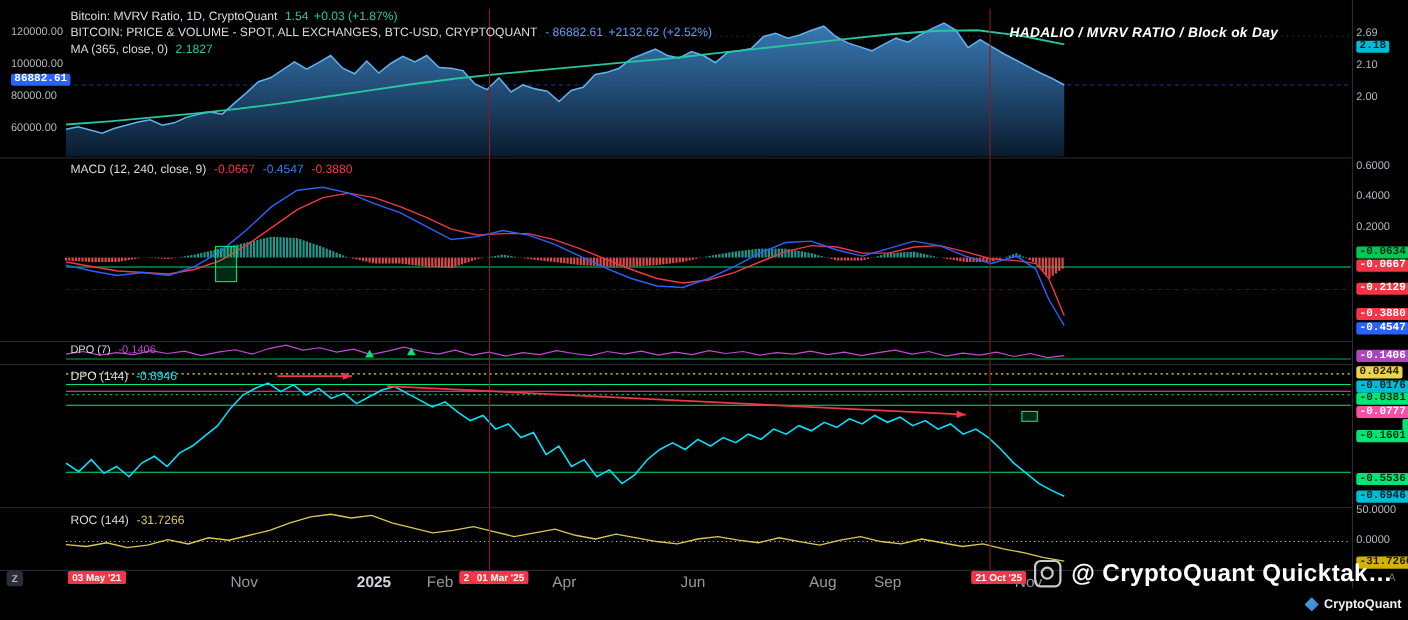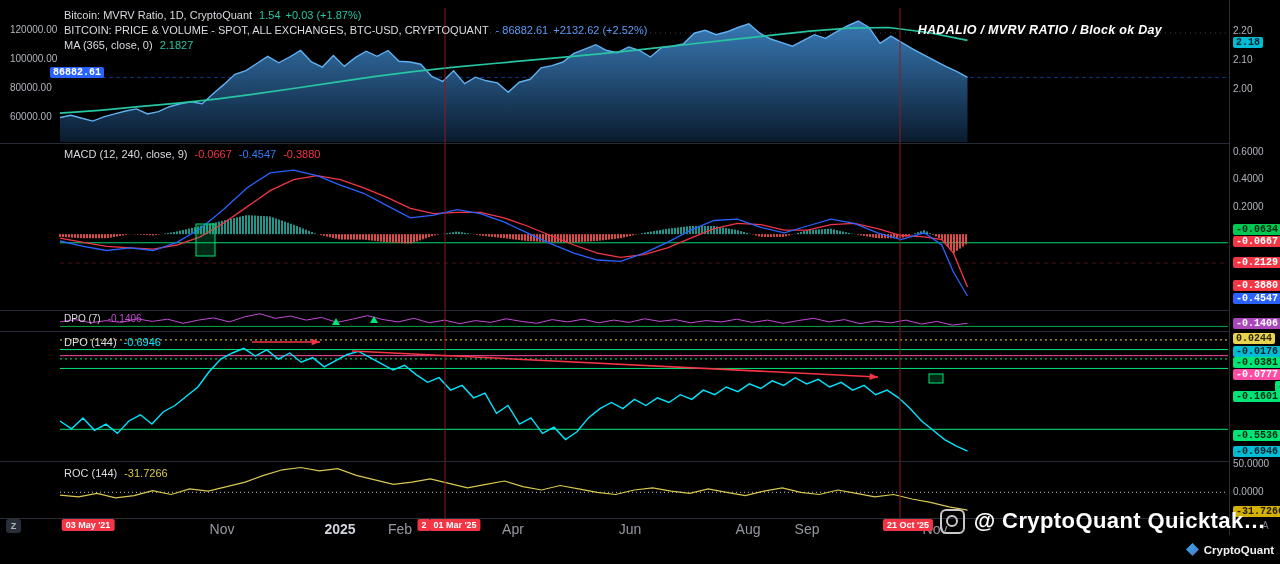--- a/index.html
+++ b/index.html
@@ -405,24 +405,24 @@
 
   <div class="legend" style="top:466px">
     <div><span class="t">ROC (144)</span><span class="v-yellow">-31.7266</span></div>
   </div>
 
   <div class="header-note">HADALIO / MVRV RATIO / Block ok Day</div>
 
   <div id="labels">
       <div class="scale-label" style="left: 10px; top: 24px;">120000.00</div>
       <div class="scale-label" style="left: 10px; top: 53px;">100000.00</div>
-      <div class="scale-label badge" style="left: 10px; top: 67px; background: rgb(41, 98, 255); color: rgb(255, 255, 255); margin-left: 40px;">86882.61</div>
+      <div class="scale-label badge" style="left: 10px; top: 67px; background: rgb(41, 98, 255); color: rgb(255, 255, 255);">86882.61</div>
       <div class="scale-label" style="left: 10px; top: 82px;">80000.00</div>
       <div class="scale-label" style="left: 10px; top: 111px;">60000.00</div>
-      <div class="scale-label" style="left: 1233px; top: 25px;">2.20</div>
+      <div class="scale-label" style="left: 1233px; top: 25px;">2.69</div>
       <div class="scale-label badge" style="left: 1233px; top: 37px; background: rgb(0, 188, 212); color: rgb(0, 34, 42);">2.18</div>
       <div class="scale-label" style="left: 1233px; top: 54px;">2.10</div>
       <div class="scale-label" style="left: 1233px; top: 83px;">2.00</div>
       <div class="scale-label" style="left: 1233px; top: 146px;">0.6000</div>
       <div class="scale-label" style="left: 1233px; top: 173px;">0.4000</div>
       <div class="scale-label" style="left: 1233px; top: 201px;">0.2000</div>
       <div class="scale-label badge" style="left: 1233px; top: 224px; background: rgb(0, 200, 83); color: rgb(0, 43, 18);">-0.0634</div>
       <div class="scale-label badge" style="left: 1233px; top: 236px; background: rgb(242, 54, 69); color: rgb(255, 255, 255);">-0.0667</div>
       <div class="scale-label badge" style="left: 1233px; top: 257px; background: rgb(242, 54, 69); color: rgb(255, 255, 255);">-0.2129</div>
       <div class="scale-label badge" style="left: 1233px; top: 280px; background: rgb(242, 54, 69); color: rgb(255, 255, 255);">-0.3880</div>

